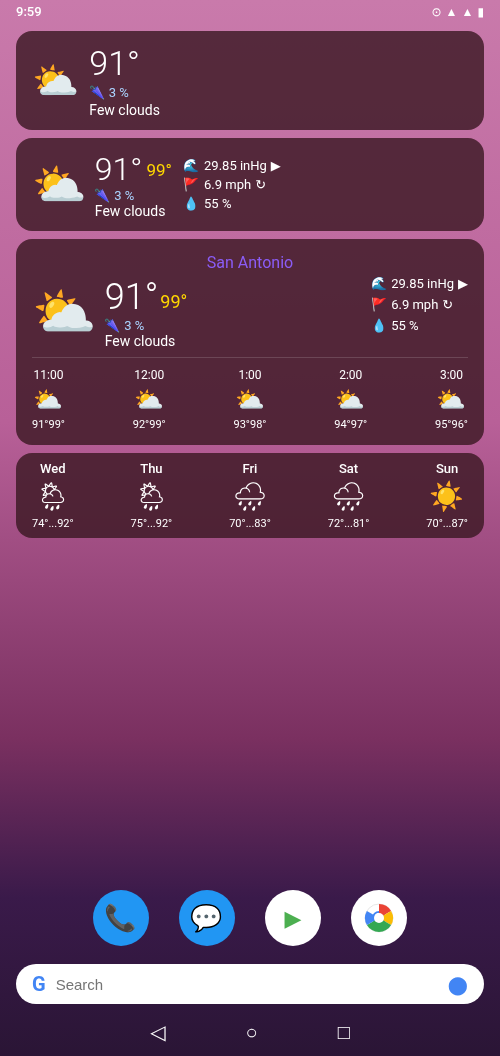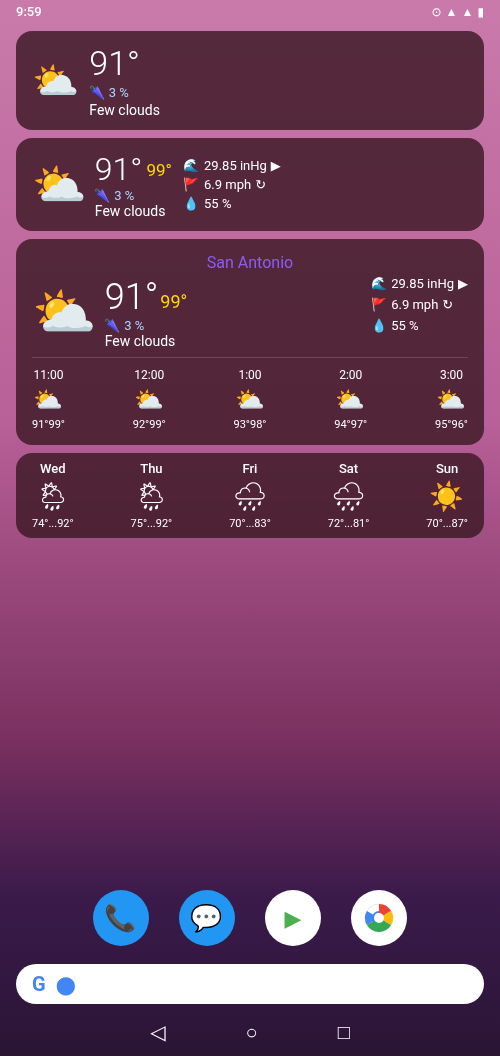--- a/index.html
+++ b/index.html
@@ -338,20 +338,21 @@
       <path d="M15 15 L27.1 8 A14 14 0 0 1 27.1 22z" fill="#FBBC05"></path>
       <path d="M15 15 L27.1 22 A14 14 0 0 1 2.9 22z" fill="#34A853"></path>
       <path d="M15 15 L2.9 22 A14 14 0 0 1 2.9 8z" fill="#4285F4"></path>
       <circle cx="15" cy="15" r="5" fill="white"></circle>
     </svg>
   </div>
 </div>
 
 <div class="search-bar">
   <span class="g-logo" style="color:#4285F4;font-weight:bold;font-size:20px;">G</span>
+  <input type="text" placeholder="Search" style="border: none; outline: none; flex: 1 1 0%; font-size: 15px; color: rgb(51, 51, 51);">
   <span style="color:#4285F4;font-size:18px;">⬤</span>
 </div>
 
 <div class="nav-bar">
   <span class="nav-btn">◁</span>
   <span class="nav-btn">○</span>
   <span class="nav-btn">□</span>
 </div>
 
 </body></html>

